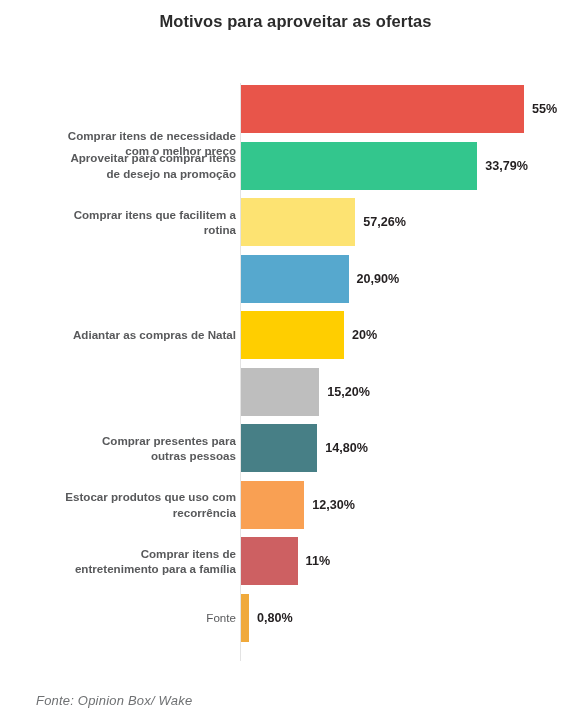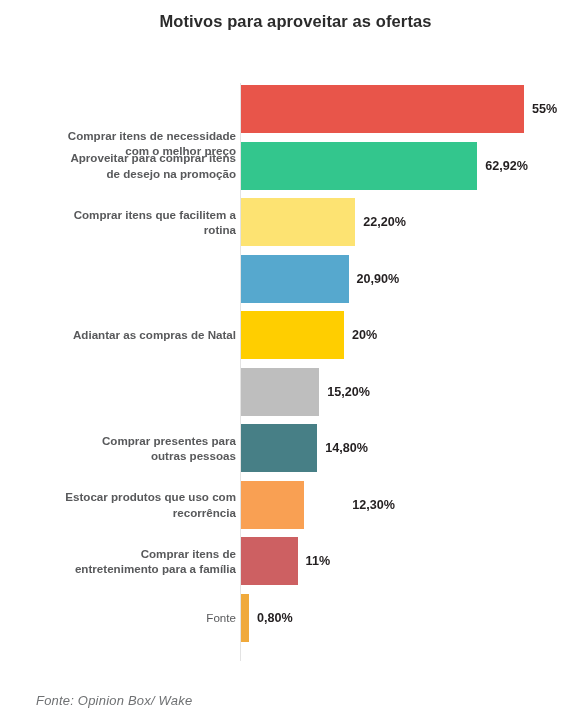--- a/index.html
+++ b/index.html
@@ -106,27 +106,27 @@
         <div class="row" style="top: 2px; height: 48px;">
           <div class="row-label" style="white-space: pre-line; top: 8.5px; margin-top: 34px;">Comprar itens de necessidade
 com o melhor preço</div>
           <div class="bar" style="width: 283px; background: rgb(232, 85, 74);"></div>
           <div class="bar-value" style="left: 524px; top: 17px;">55%</div>
         </div>
         <div class="row" style="top: 58.5px; height: 48px;">
           <div class="row-label" style="white-space: pre-line; top: 8.5px;">Aproveitar para comprar itens
 de desejo na promoção</div>
           <div class="bar" style="width: 236.176px; background: rgb(51, 198, 141);"></div>
-          <div class="bar-value" style="left: 477.176px; top: 17px;">62,92%</div>
+          <div class="bar-value" style="left: 477.176px; top: 17px;">33,79%</div>
         </div>
         <div class="row" style="top: 115px; height: 48px;">
           <div class="row-label" style="white-space: pre-line; top: 8.5px;">Comprar itens que facilitem a
 rotina</div>
           <div class="bar" style="width: 114.229px; background: rgb(253, 227, 114);"></div>
-          <div class="bar-value" style="left: 355.229px; top: 17px;">22,20%</div>
+          <div class="bar-value" style="left: 355.229px; top: 17px;">57,26%</div>
         </div>
         <div class="row" style="top: 171.5px; height: 48px;">
           <div class="bar" style="width: 107.54px; background: rgb(86, 168, 206);"></div>
           <div class="bar-value" style="left: 348.54px; top: 17px;">20,90%</div>
         </div>
         <div class="row" style="top: 228px; height: 48px;">
           <div class="row-label" style="white-space: pre-line; top: 16.25px;">Adiantar as compras de Natal</div>
           <div class="bar" style="width: 102.909px; background: rgb(255, 206, 0);"></div>
           <div class="bar-value" style="left: 343.909px; top: 17px;">20%</div>
         </div>
@@ -137,21 +137,21 @@
         <div class="row" style="top: 341px; height: 48px;">
           <div class="row-label" style="white-space: pre-line; top: 8.5px;">Comprar presentes para
 outras pessoas</div>
           <div class="bar" style="width: 76.1527px; background: rgb(71, 127, 134);"></div>
           <div class="bar-value" style="left: 317.153px; top: 17px;">14,80%</div>
         </div>
         <div class="row" style="top: 397.5px; height: 48px;">
           <div class="row-label" style="white-space: pre-line; top: 8.5px;">Estocar produtos que uso com
 recorrência</div>
           <div class="bar" style="width: 63.2891px; background: rgb(249, 160, 83);"></div>
-          <div class="bar-value" style="left: 304.289px; top: 17px; margin-left: 40px;">12,30%</div>
+          <div class="bar-value" style="left: 304.289px; top: 17px;">12,30%</div>
         </div>
         <div class="row" style="top: 454px; height: 48px;">
           <div class="row-label" style="white-space: pre-line; top: 8.5px;">Comprar itens de
 entretenimento para a família</div>
           <div class="bar" style="width: 56.6px; background: rgb(205, 96, 98);"></div>
           <div class="bar-value" style="left: 297.6px; top: 17px;">11%</div>
         </div>
         <div class="row" style="top: 510.5px; height: 48px;">
           <div class="row-label plain" style="white-space: pre-line; top: 16.25px;">Fonte</div>
           <div class="bar" style="width: 8px; background: rgb(240, 169, 59);"></div>

